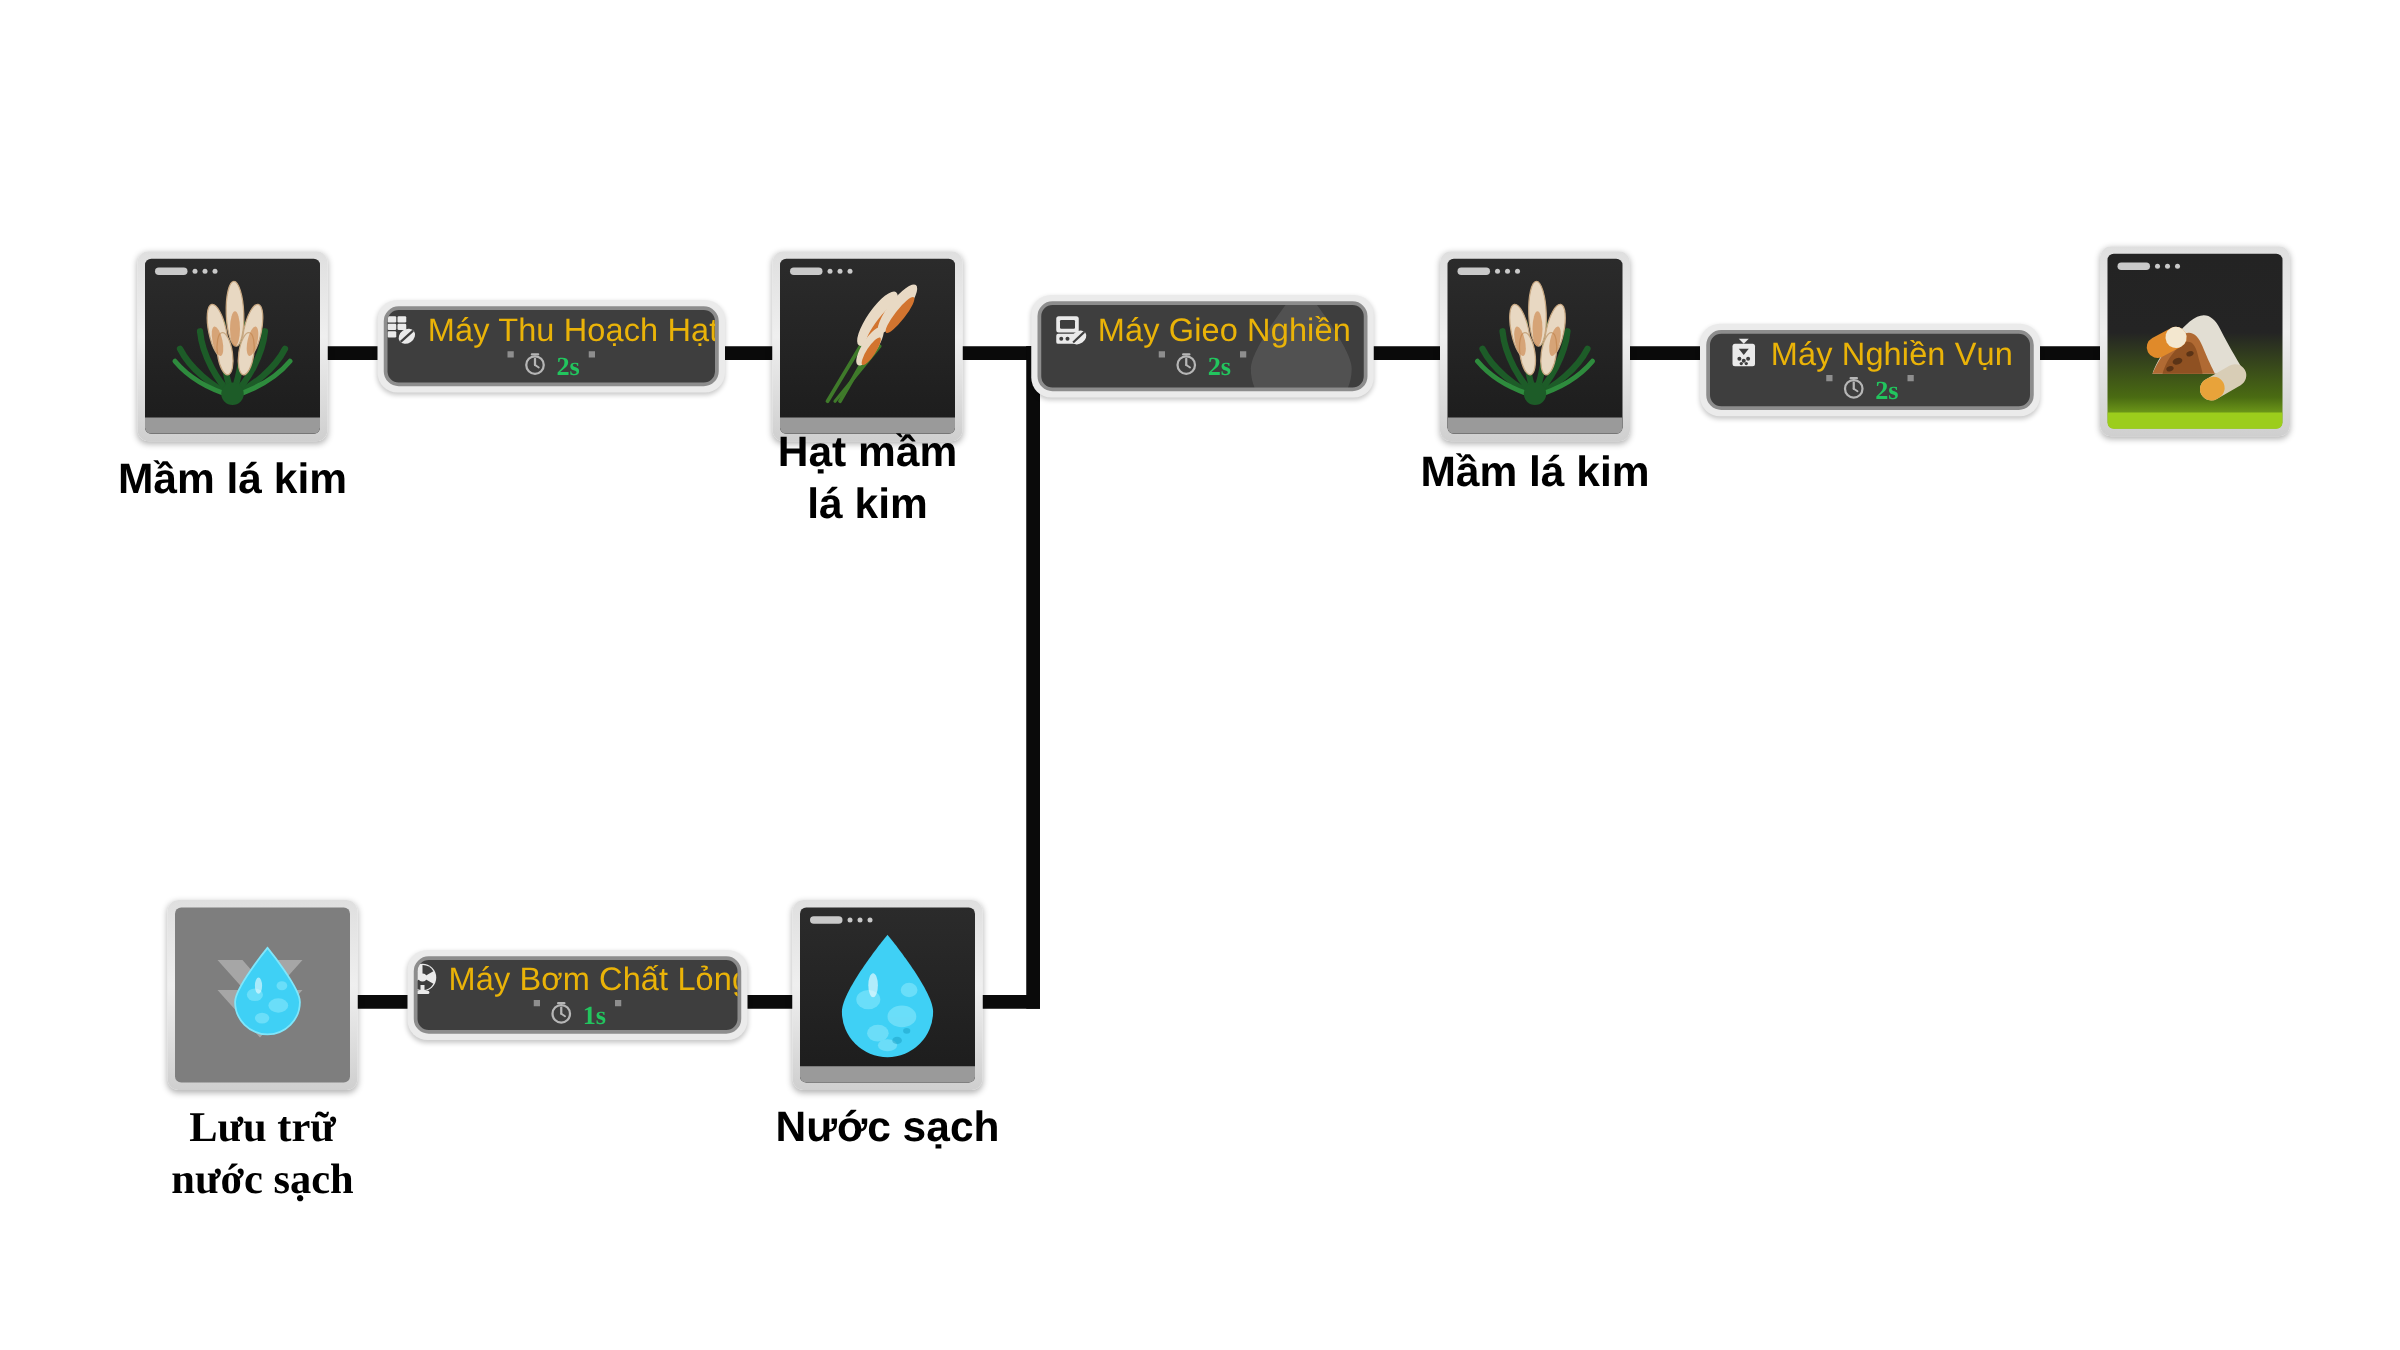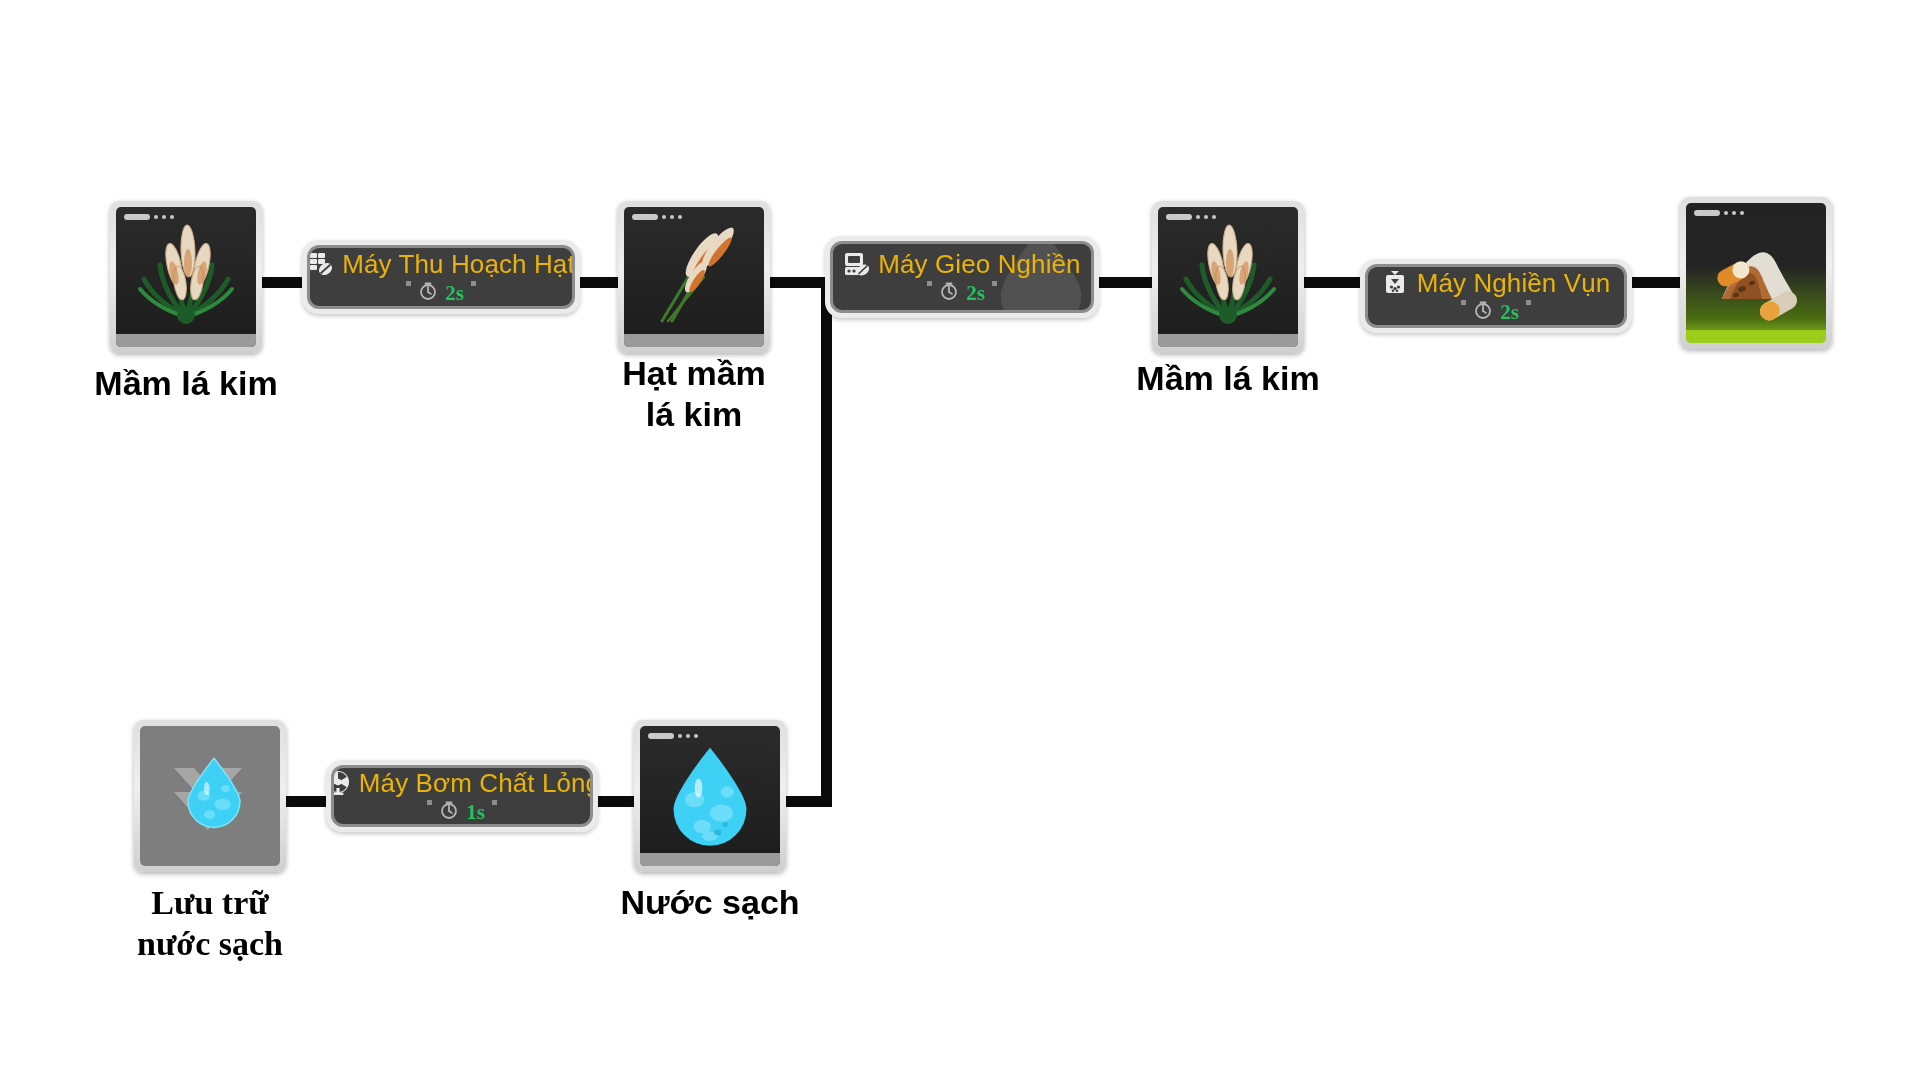--- a/index.html
+++ b/index.html
@@ -204,21 +204,21 @@
           <ellipse cx="66" cy="40" rx="4.5" ry="20" transform="rotate(35 66 40)" fill="#d2742f"></ellipse>
           <ellipse cx="80" cy="26" rx="7" ry="24" transform="rotate(38 80 26)" fill="#e8d9c4"></ellipse>
           <ellipse cx="82" cy="31" rx="4" ry="18" transform="rotate(38 82 31)" fill="#d2742f"></ellipse>
           <ellipse cx="58" cy="56" rx="6" ry="18" transform="rotate(33 58 56)" fill="#e8d9c4"></ellipse>
           <ellipse cx="59" cy="60" rx="3.5" ry="13" transform="rotate(33 59 60)" fill="#d2742f"></ellipse>
         </g>
       </svg>
       <div class="ledge"></div>
     </div>
   </div>
-  <div class="lbl" style="left:554px;top:353px;width:280px;">Hạt mầm
+  <div class="lbl" style="left:554px;top:342px;width:280px;">Hạt mầm
 lá kim</div>
 
   <div class="machine" style="left:825px;top:236px;width:274px;height:82px;">
     <div class="machine-inner">
       <svg class="watermark" width="112" height="112" viewBox="0 0 100 100">
         <path d="M50 6 C50 6 14 50 14 66 a36 36 0 0 0 72 0 C86 50 50 6 50 6 Z" fill="#ffffff"></path>
       </svg>
       <div class="m-top">
         <svg class="micon" width="28" height="28" viewBox="0 0 28 28">
           <rect x="2" y="3" width="18" height="13" rx="2" fill="#eaeaea"></rect>

